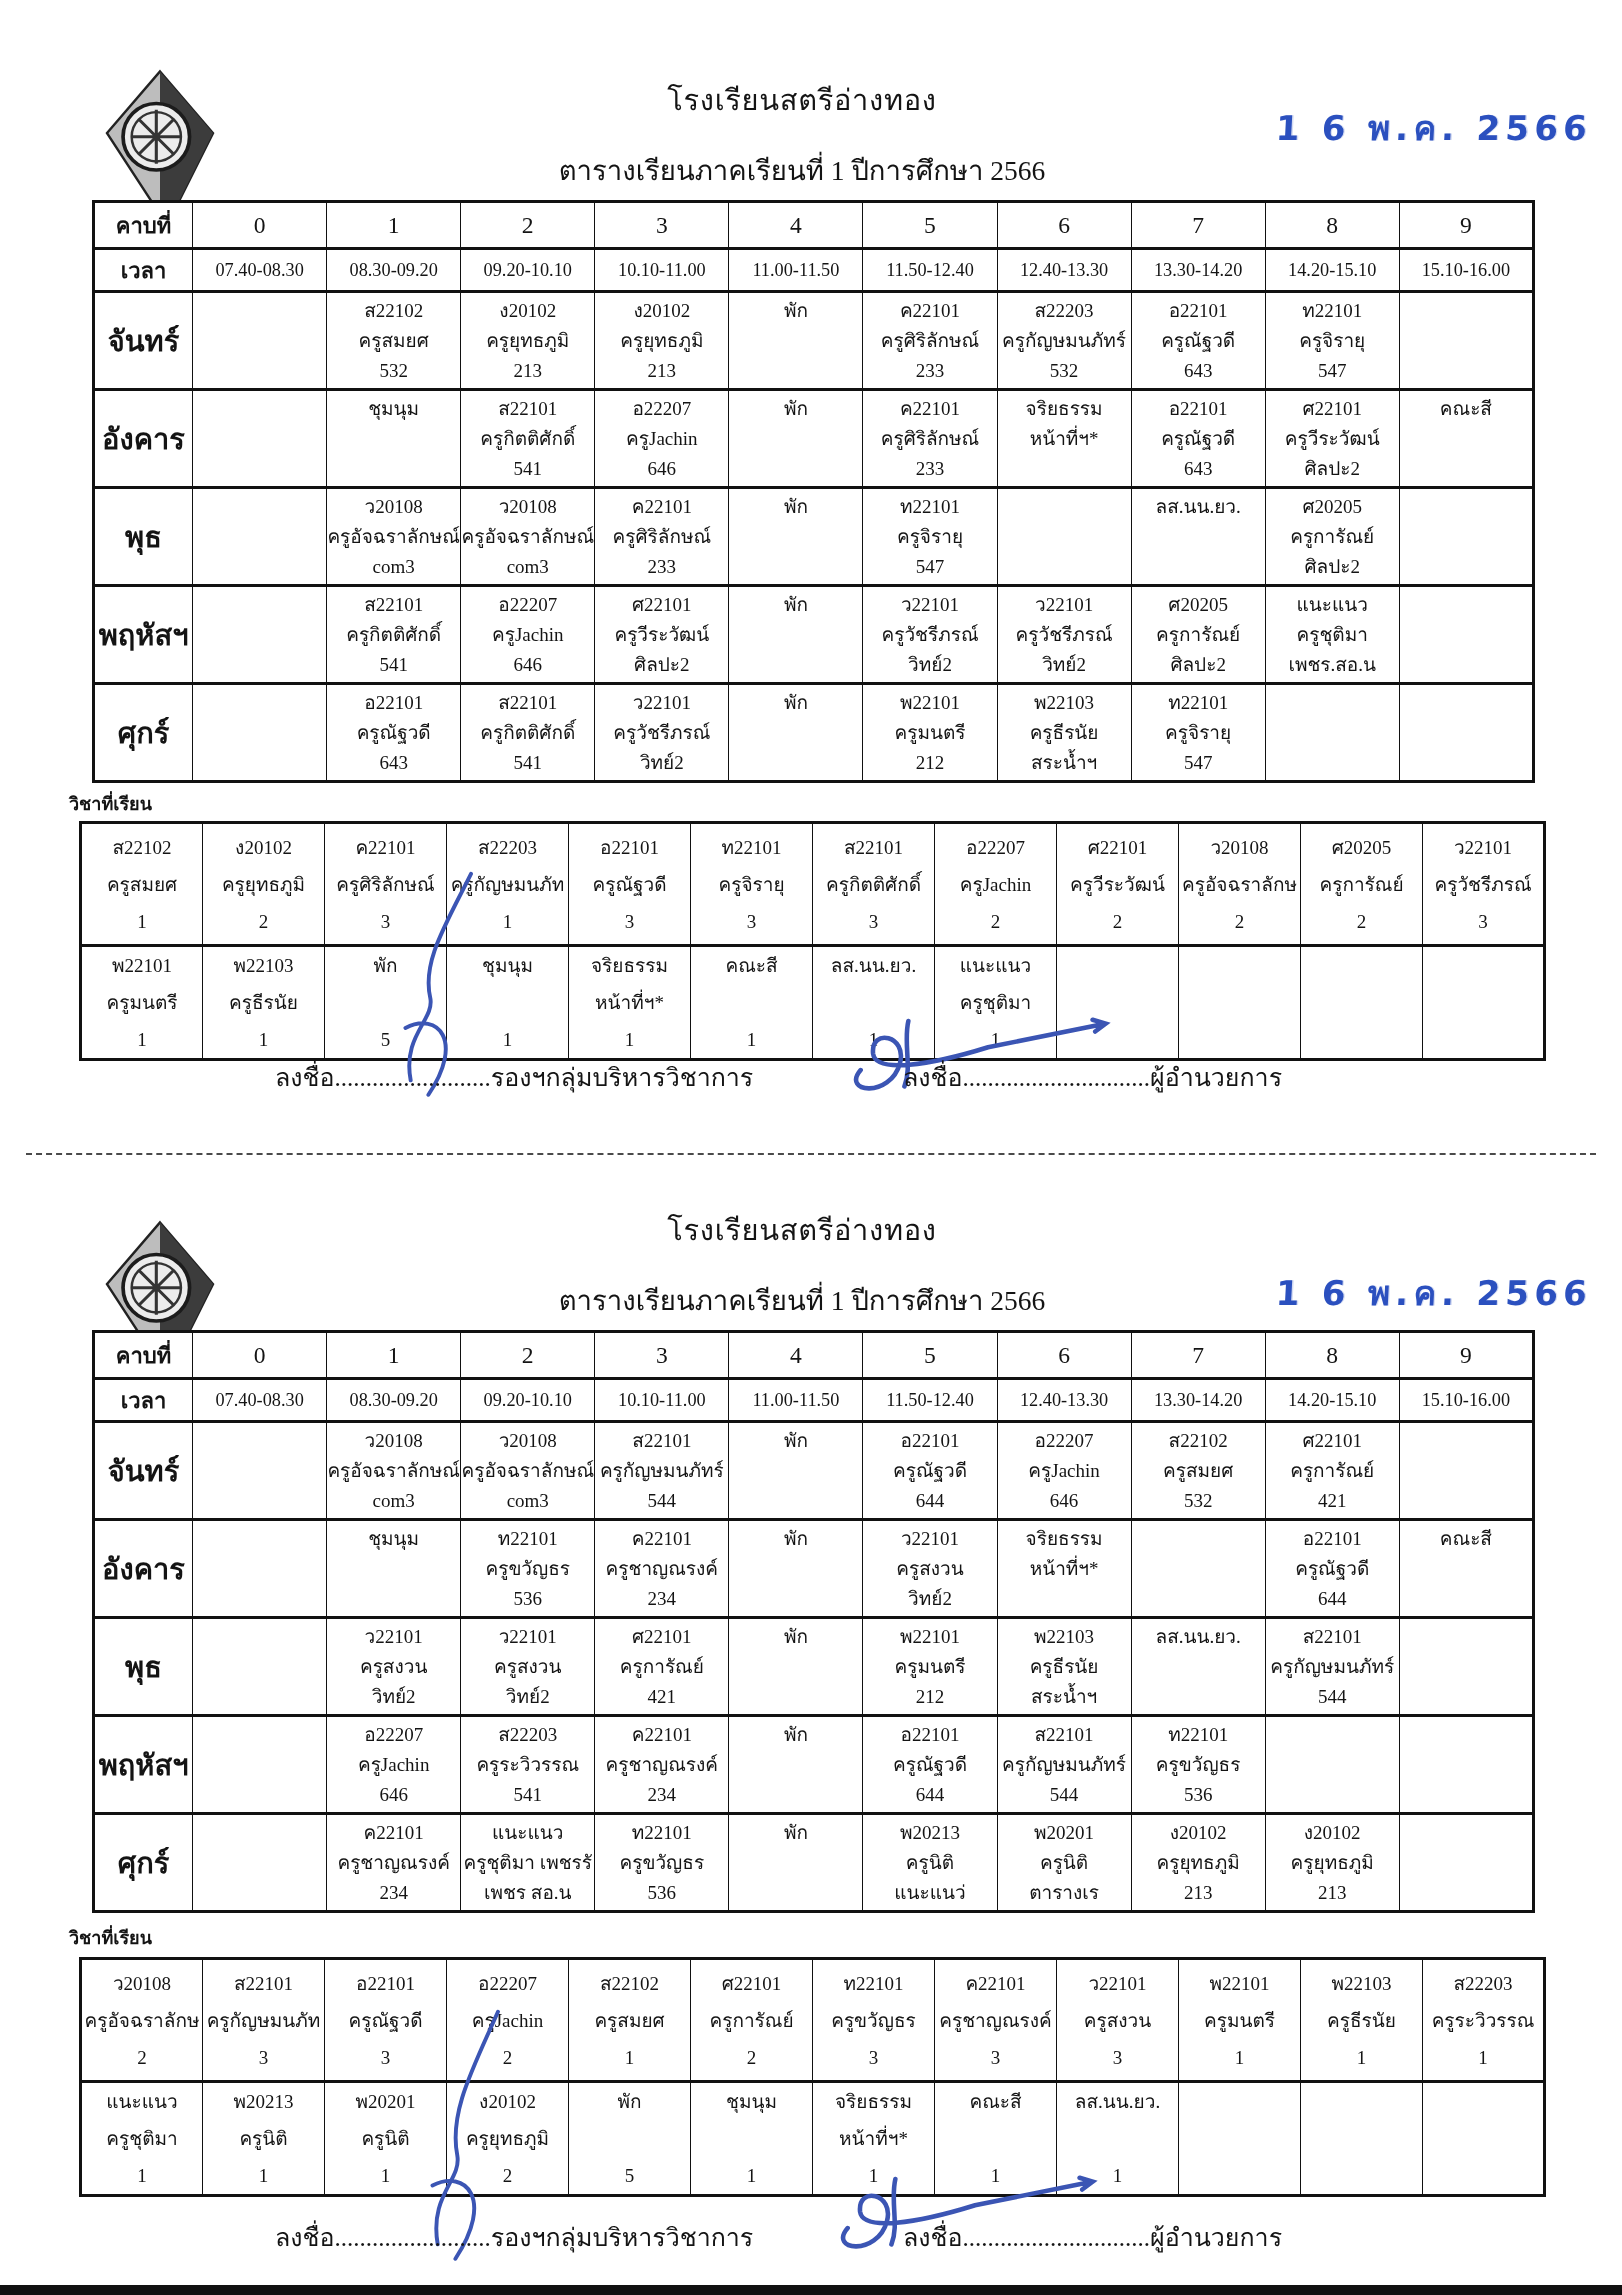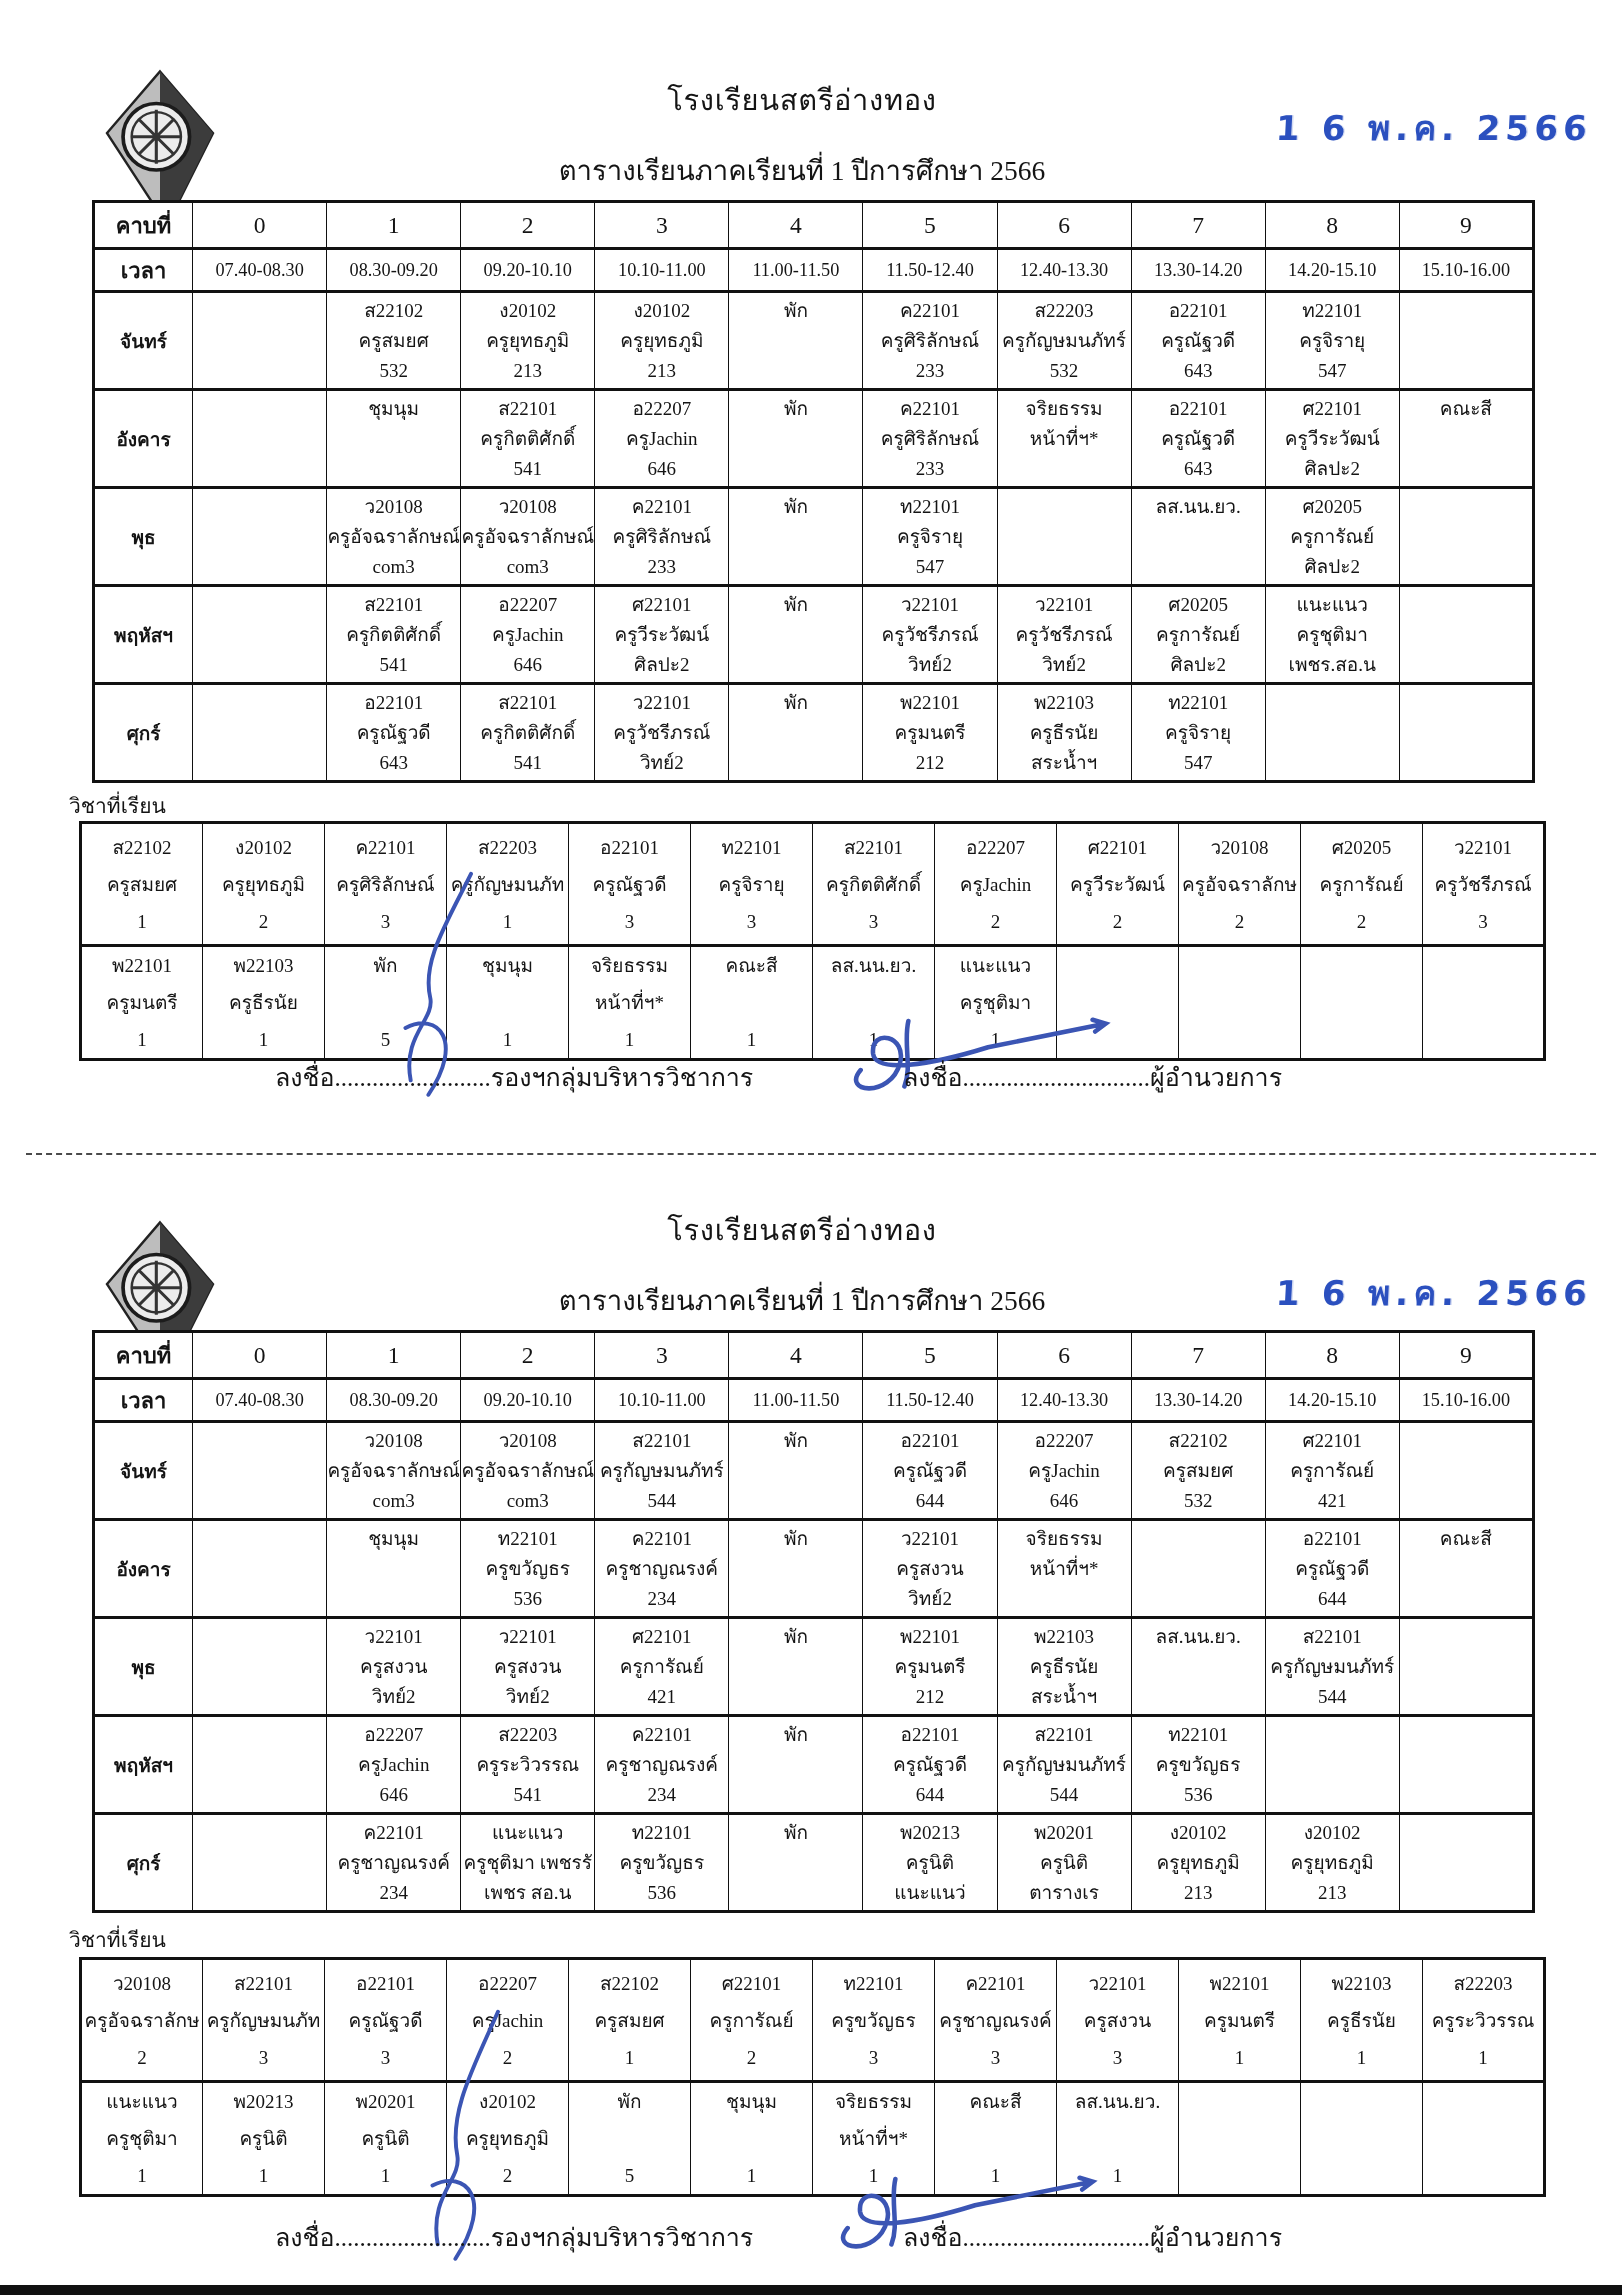--- a/index.html
+++ b/index.html
@@ -24,27 +24,27 @@
   
   table.tt{border-collapse:collapse;table-layout:fixed;background:#fff;}
   table.tt{border:3.9px solid #111;}
   table.tt td{
     border-left:1.3px solid #111;border-right:1.3px solid #111;
     border-top:3.3px solid #111;border-bottom:3.3px solid #111;
     text-align:center;vertical-align:middle;padding:0;overflow:visible;
   }
   table.tt td .ln{white-space:nowrap;line-height:30px;font-size:19px;}
   table.tt td .ln.empty{min-height:30px;}
-  .tt .daylab{font-size:19px;font-weight:bold;font-family:Liberation Mono, monospace;}
+  .tt .daylab{font-size:29px;font-weight:bold;font-family:Liberation Mono, monospace;}
   .tt .phead{font-size:23.6px;}
   .tt .corner{font-size:22px;font-weight:bold;}
   .tt .time{font-size:18.3px;white-space:nowrap;}
   
   table.subj td .ln{line-height:37px;}
-  .lbl-subjects{font-size:21px;}
+  .lbl-subjects{font-size:18px;font-weight:bold;}
   
   .signline{font-size:25px;white-space:nowrap;}
   
   .dashsep{left:26px;width:1570px;border-top:2.6px dashed #4a4a4a;height:0;}
   .botbar{left:0;top:2285px;width:1623px;height:10.5px;background:#111;}
   .sig path{fill:none;stroke:#3b55b4;stroke-linecap:round;}
 </style>
 </head>
 <body>
 

